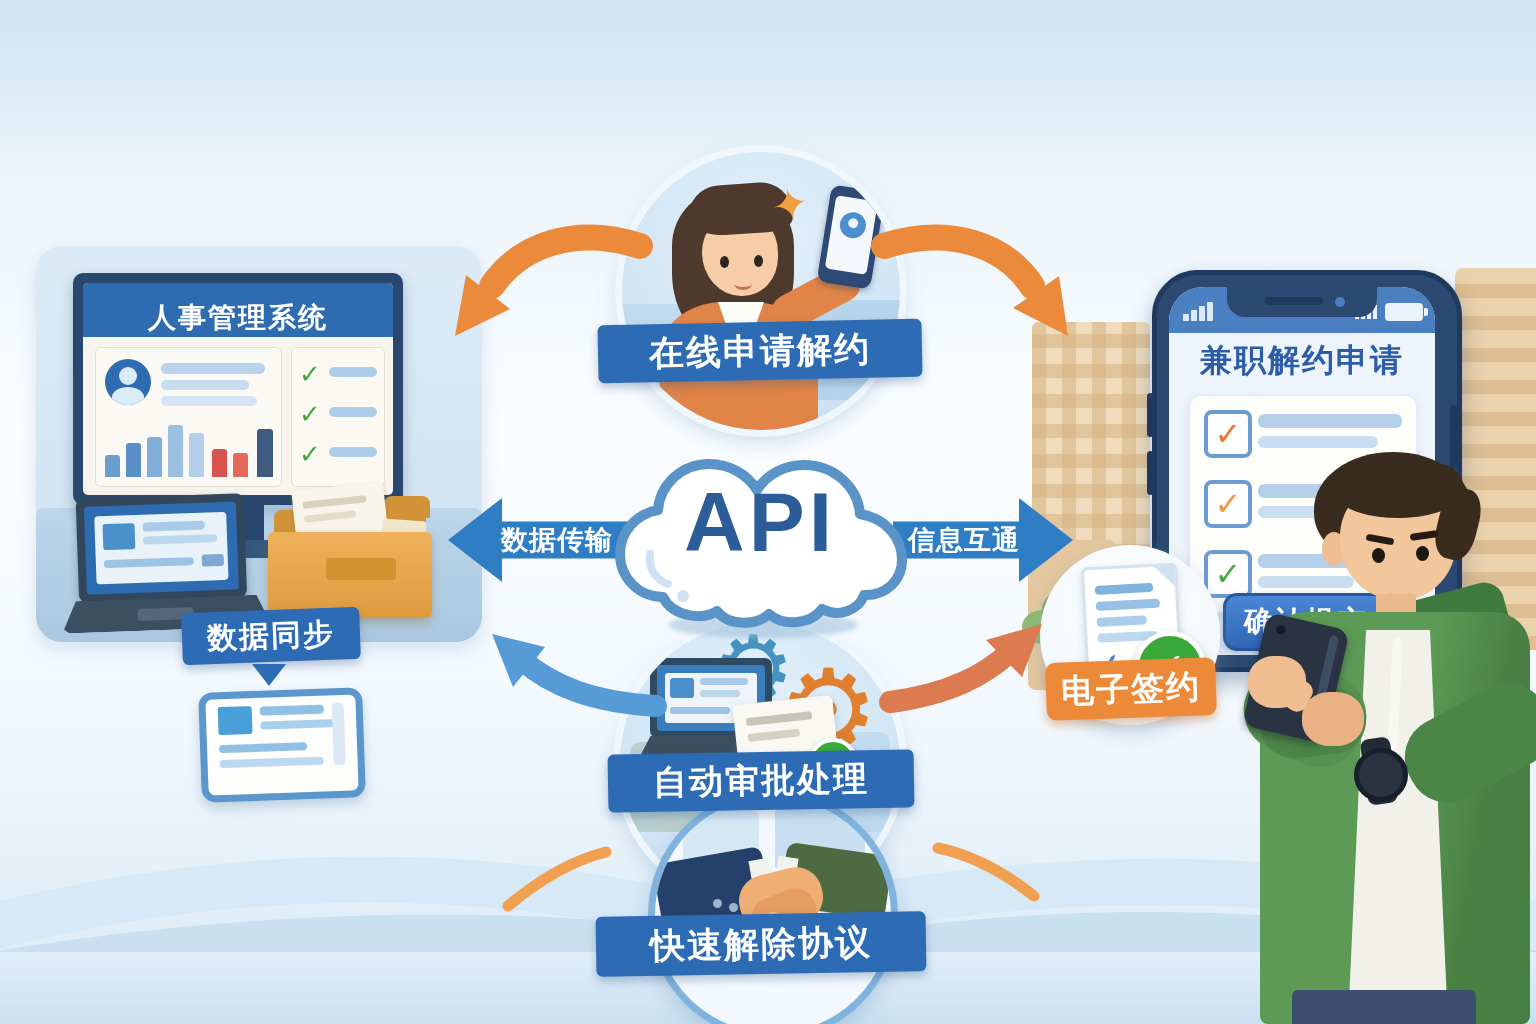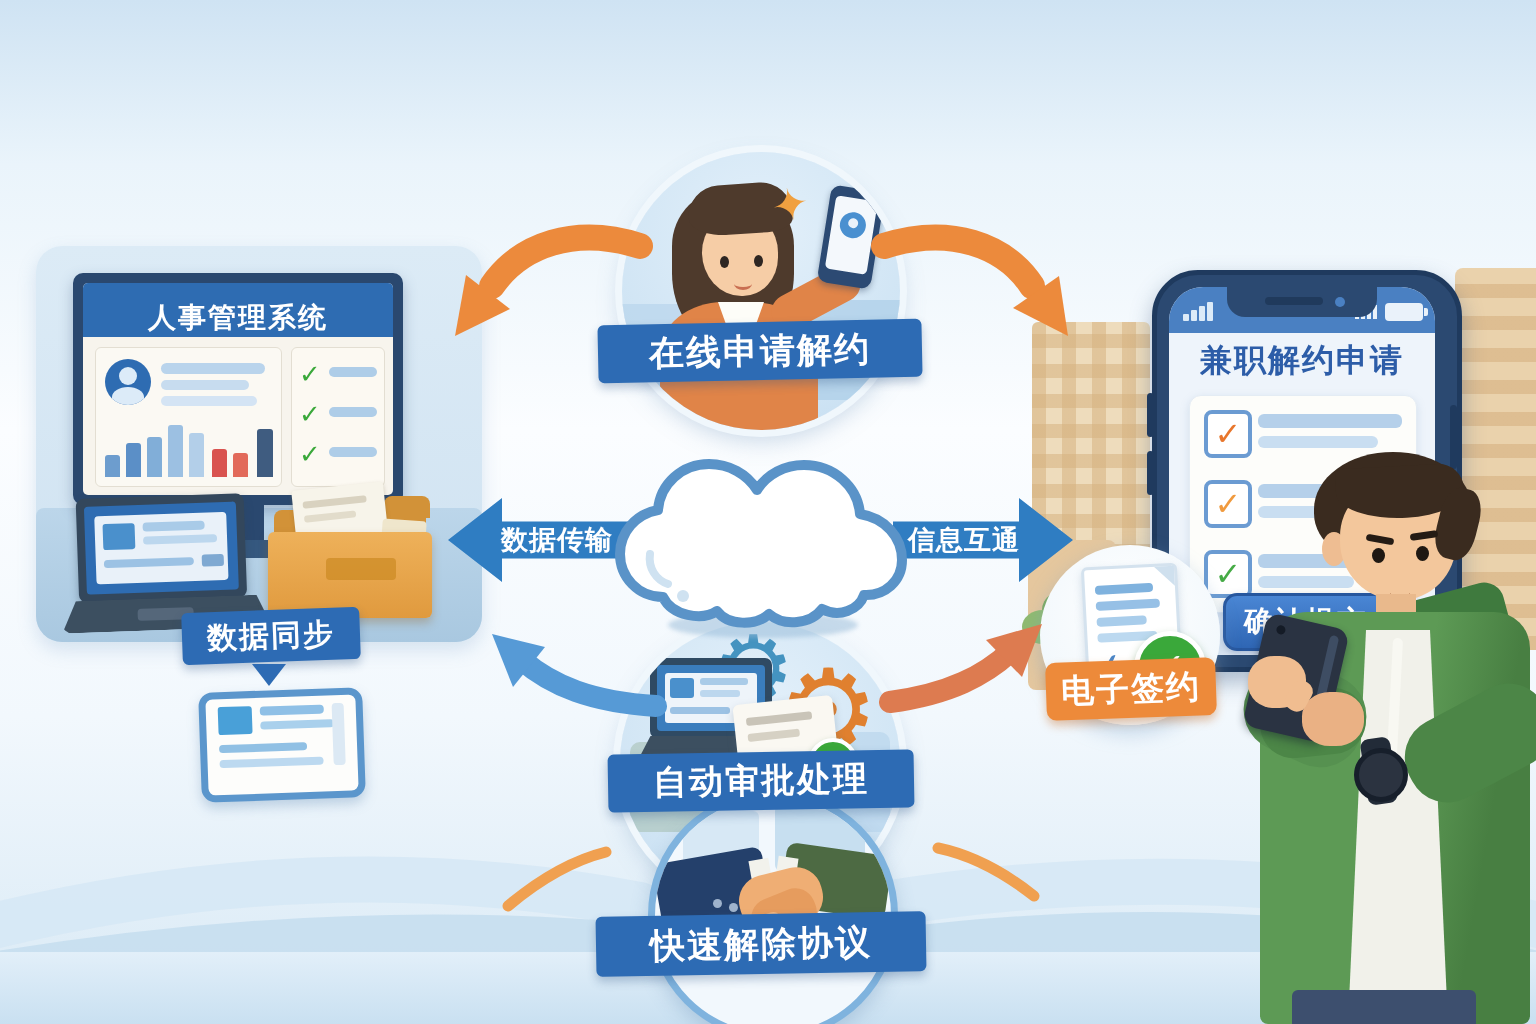--- a/index.html
+++ b/index.html
@@ -173,20 +173,23 @@
              C52,40 74,20 101,20 C121,20 139,30 149,46
              C159,30 177,21 196,21 C226,21 250,43 252,70
              C277,74 294,93 294,116 C294,137 277,152 256,151
              C251,166 231,174 214,165
              C203,180 176,183 161,170
              C148,182 120,182 109,167
              C94,177 64,172 55,153 Z" fill="#ffffff" stroke="#5a93c8" stroke-width="10" stroke-linejoin="round"></path>
     <path d="M60,140 C48,136 40,124 42,110" fill="none" stroke="#cfe2f1" stroke-width="8" stroke-linecap="round"></path>
     <circle cx="75" cy="152" r="6" fill="#cfe2f1"></circle>
   </svg>
+  <div class="abs fc" style="left:640px;top:472px;width:240px;height:100px;z-index:7;">
+    <span style="color:#2d5d99;font-size:84px;font-weight:bold;letter-spacing:4px;text-shadow:0 2px 2px rgba(255,255,255,.8);">API</span>
+  </div>
 
   <div class="abs circleStage" style="left:620px;top:622px;width:280px;height:280px;z-index:4;">
     <div class="abs" style="left:10px;top:120px;width:120px;height:90px;background:#9fb9a8;opacity:.5;border-radius:10px;"></div>
     <div class="abs" style="left:190px;top:110px;width:80px;height:100px;background:#b9d6ec;opacity:.7;border-radius:10px;"></div>
     <span class="abs gear" style="left:92px;top:2px;font-size:92px;color:#4493c0;">⚙</span>
     <span class="abs gear" style="left:158px;top:32px;font-size:112px;color:#e0802f;">⚙</span>
 
     <div class="abs" style="left:18px;top:36px;width:160px;height:106px;">
       <div class="abs" style="left:12px;top:0;width:122px;height:80px;background:#2f4a63;border-radius:7px;"></div>
       <div class="abs" style="left:19px;top:7px;width:108px;height:66px;background:#3a7dbd;border-radius:4px;overflow:hidden;">

